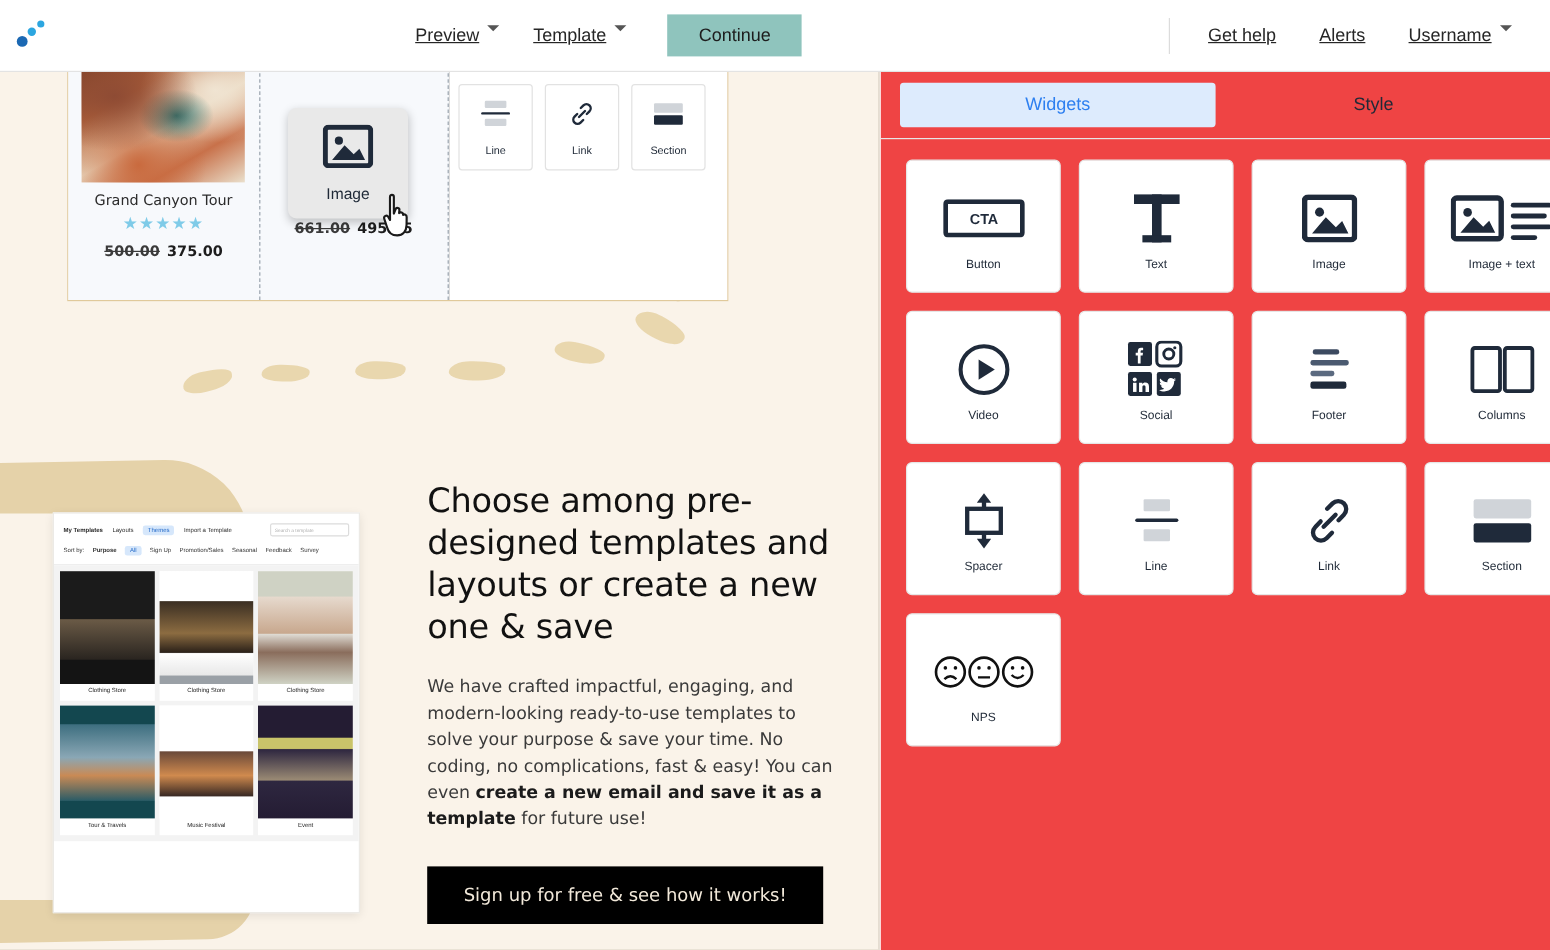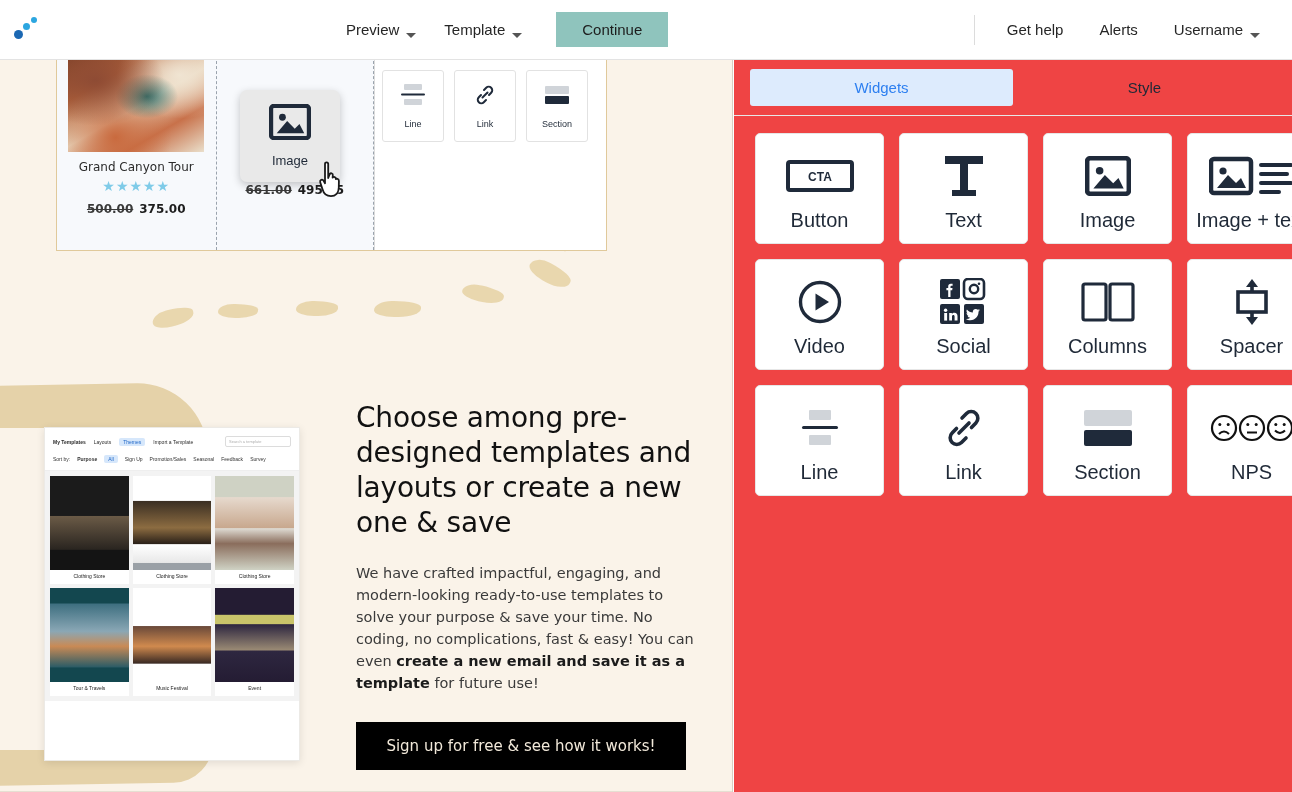--- a/index.html
+++ b/index.html
@@ -23,21 +23,21 @@
   .d1 { width:9px; height:9px; left:2px;  top:13px; background:#1b68b3 !important; }
   .d2 { width:7px; height:7px; left:11px; top:6px; }
   .d3 { width:6px; height:6px; left:19px; top:0px; }
   .brand-name { font-size:28px; font-weight:bold; letter-spacing:-0.6px; }
   .bn-main { color:#1b4e8f; }
   .bn-brainer { color:#2ca6e0; }
 
   .nav-center { display:flex; align-items:center; gap:0px; margin-left:286px; }
   .navitem {
     font-size:15px; color:#262626; padding:8px 14px; cursor:pointer;
-    display:flex; align-items:flex-end; gap:7px; white-space:nowrap;
+    display:flex; align-items:flex-start; gap:7px; white-space:nowrap;text-decoration:underline;
   }
   .caret { width:0;height:0;border-left:5px solid transparent;border-right:5px solid transparent;border-top:5px solid #555; display:inline-block; }
   .continue-btn {
     background:#8fc4bd; color:#1d1d1d; font-size:15px;
     padding:9px 26px; border:none; cursor:pointer; margin-left:20px;
   }
   .nav-right { display:flex; align-items:center; margin-left:auto; margin-right:14px; }
   .vdivider { width:1px; height:30px; background:#dcdcdc; margin-right:14px; }
   .nav-right .navitem { padding:8px 18px; }
 
@@ -164,21 +164,21 @@
 
   .wgrid {
     display:grid; grid-template-columns:repeat(4,129px); gap:15px;
     padding:17px 0 0 21px;
   }
   .wcard {
     width:129px; height:111px; border:1px solid #e6e6e6; border-radius:5px; background:#fff;
     display:flex; flex-direction:column; align-items:center; justify-content:center; gap:0; cursor:pointer;
   }
   .wicon { height:62px; display:flex; align-items:center; justify-content:flex-start; }
-  .wlabel { font-size:20px; color:#1f2937; margin-top:2px; }
+  .wlabel { font-size:10px; color:#1f2937; margin-top:2px; }
 </style>
 </head>
 <body>
 
 <div id="root">
 
   <div class="topbar">
     <div class="brand">
       <span class="brand-dots">
         <i class="d1"></i>
@@ -436,20 +436,31 @@
             <circle cx="6.6" cy="32.3" r="1.7" fill="#fff"></circle>
               <rect x="5.2" y="35" width="2.9" height="7.6" fill="#fff"></rect>
             <path d="M10.2 35 h2.7 v1.1 c.5-.8 1.4-1.3 2.5-1.3 2 0 3.1 1.2 3.1 3.4 v4.4 h-2.9 v-3.9 c0-1-.4-1.6-1.3-1.6 -.8 0-1.3.6-1.3 1.6 v3.9 h-2.8 z" fill="#fff"></path>
             <rect x="25" y="26" width="20" height="20" rx="2" fill="#1f2a3a"></rect>
             <path d="M41 32.2 c-.5.2-1 .4-1.6.5 .6-.4 1-.9 1.2-1.6 -.5.3-1.1.6-1.8.7 -.5-.6-1.3-.9-2.1-.9 -1.6 0-2.9 1.3-2.9 2.9 0 .2 0 .5.1.7 -2.4-.1-4.6-1.3-6-3.1 -.3.4-.4.9-.4 1.5 0 1 .5 1.9 1.3 2.4 -.5 0-.9-.1-1.3-.4 0 1.4 1 2.6 2.3 2.8 -.2.1-.5.1-.8.1 -.2 0-.4 0-.5-.1 .4 1.2 1.4 2 2.7 2 -1 .8-2.2 1.2-3.6 1.2 h-.7 c1.3.8 2.8 1.3 4.4 1.3 5.3 0 8.2-4.4 8.2-8.2 v-.4 c.6-.4 1.1-.9 1.5-1.4 z" fill="#fff"></path>
           </svg>
         </span>
         <span class="wlabel">Social</span>
       </div>
 
+      <div class="wcard">
+        <span class="wicon">
+          <svg width="46" height="44" viewBox="0 0 46 44">
+            <rect x="9" y="5" width="22" height="4.5" rx="2" fill="#3c4a60"></rect>
+            <rect x="7" y="14" width="32" height="4.5" rx="2" fill="#4b5a70"></rect>
+            <rect x="7" y="23" width="20" height="4.5" rx="2" fill="#5b6a80"></rect>
+            <rect x="7" y="32" width="30" height="6" rx="2" fill="#1f2a3a"></rect>
+          </svg>
+        </span>
+        <span class="wlabel">Footer</span>
+      </div>
 
       <div class="wcard">
         <span class="wicon">
           <svg width="54" height="40" viewBox="0 0 54 40">
               <rect x="2" y="2" width="23" height="36" rx="2" fill="none" stroke="#1f2a3a" stroke-width="3.2"></rect>
               <rect x="29" y="2" width="23" height="36" rx="2" fill="none" stroke="#1f2a3a" stroke-width="3.2"></rect>
             </svg>
         </span>
         <span class="wlabel">Columns</span>
       </div>

